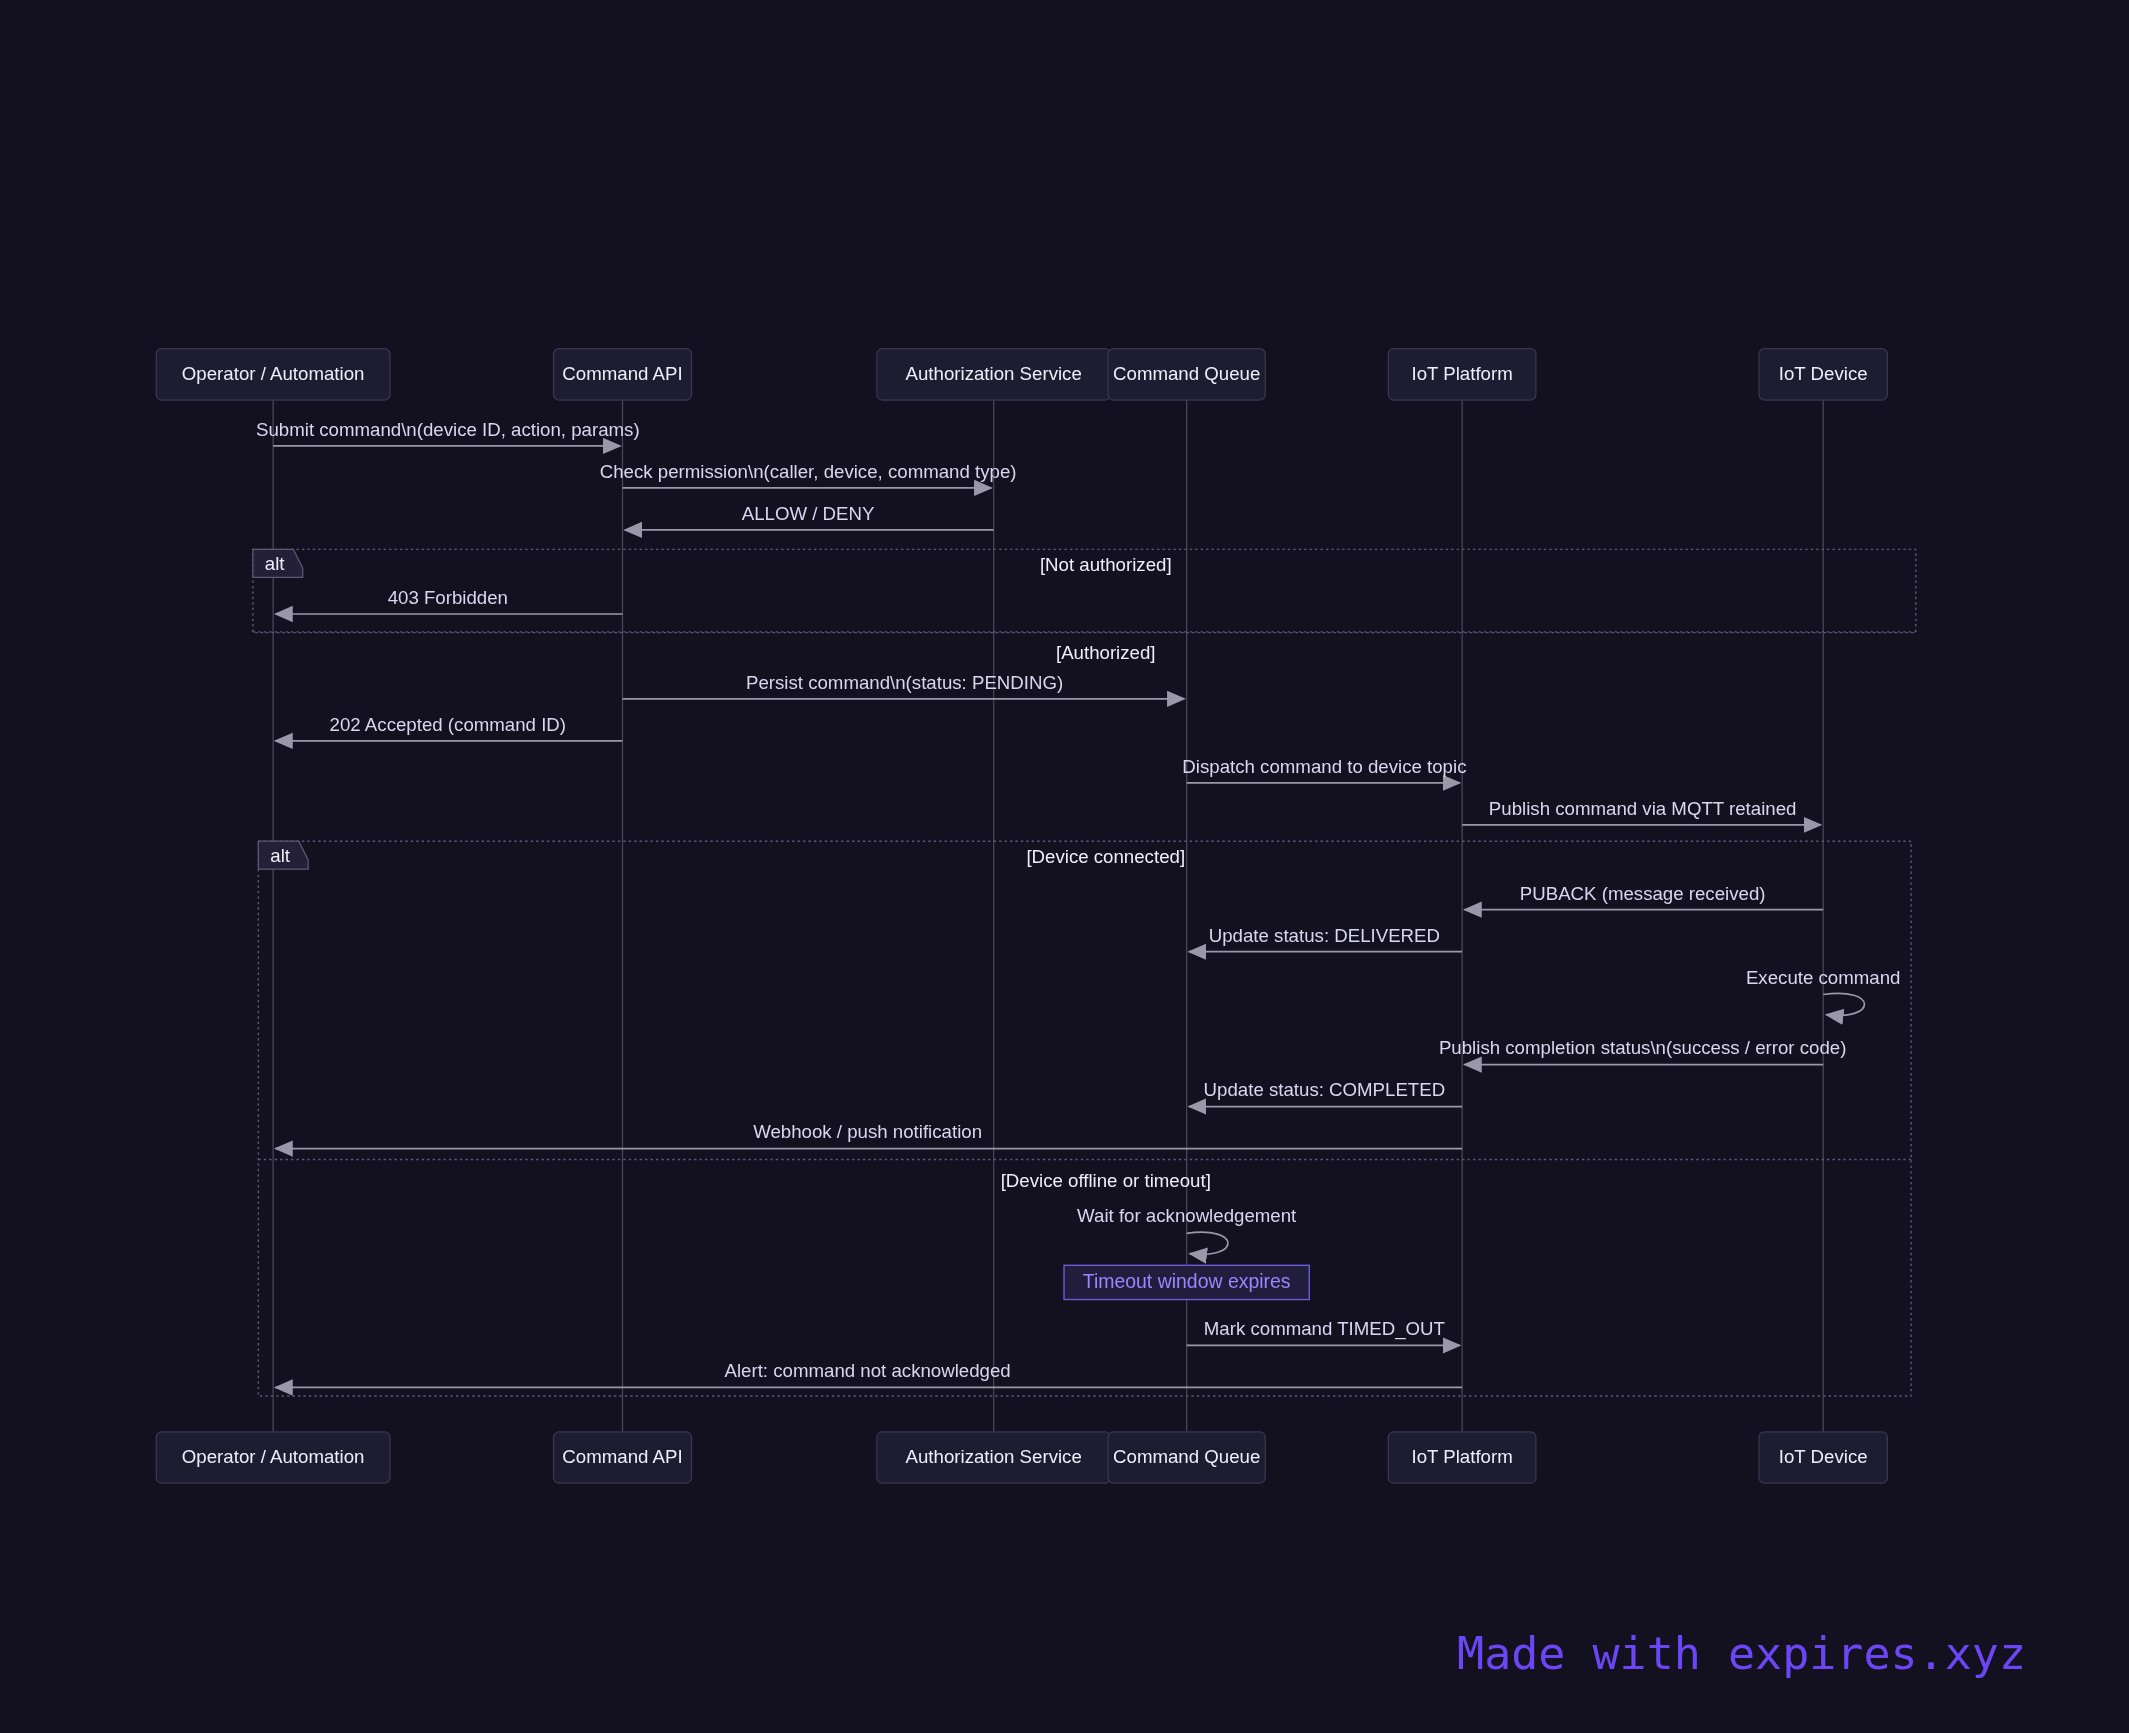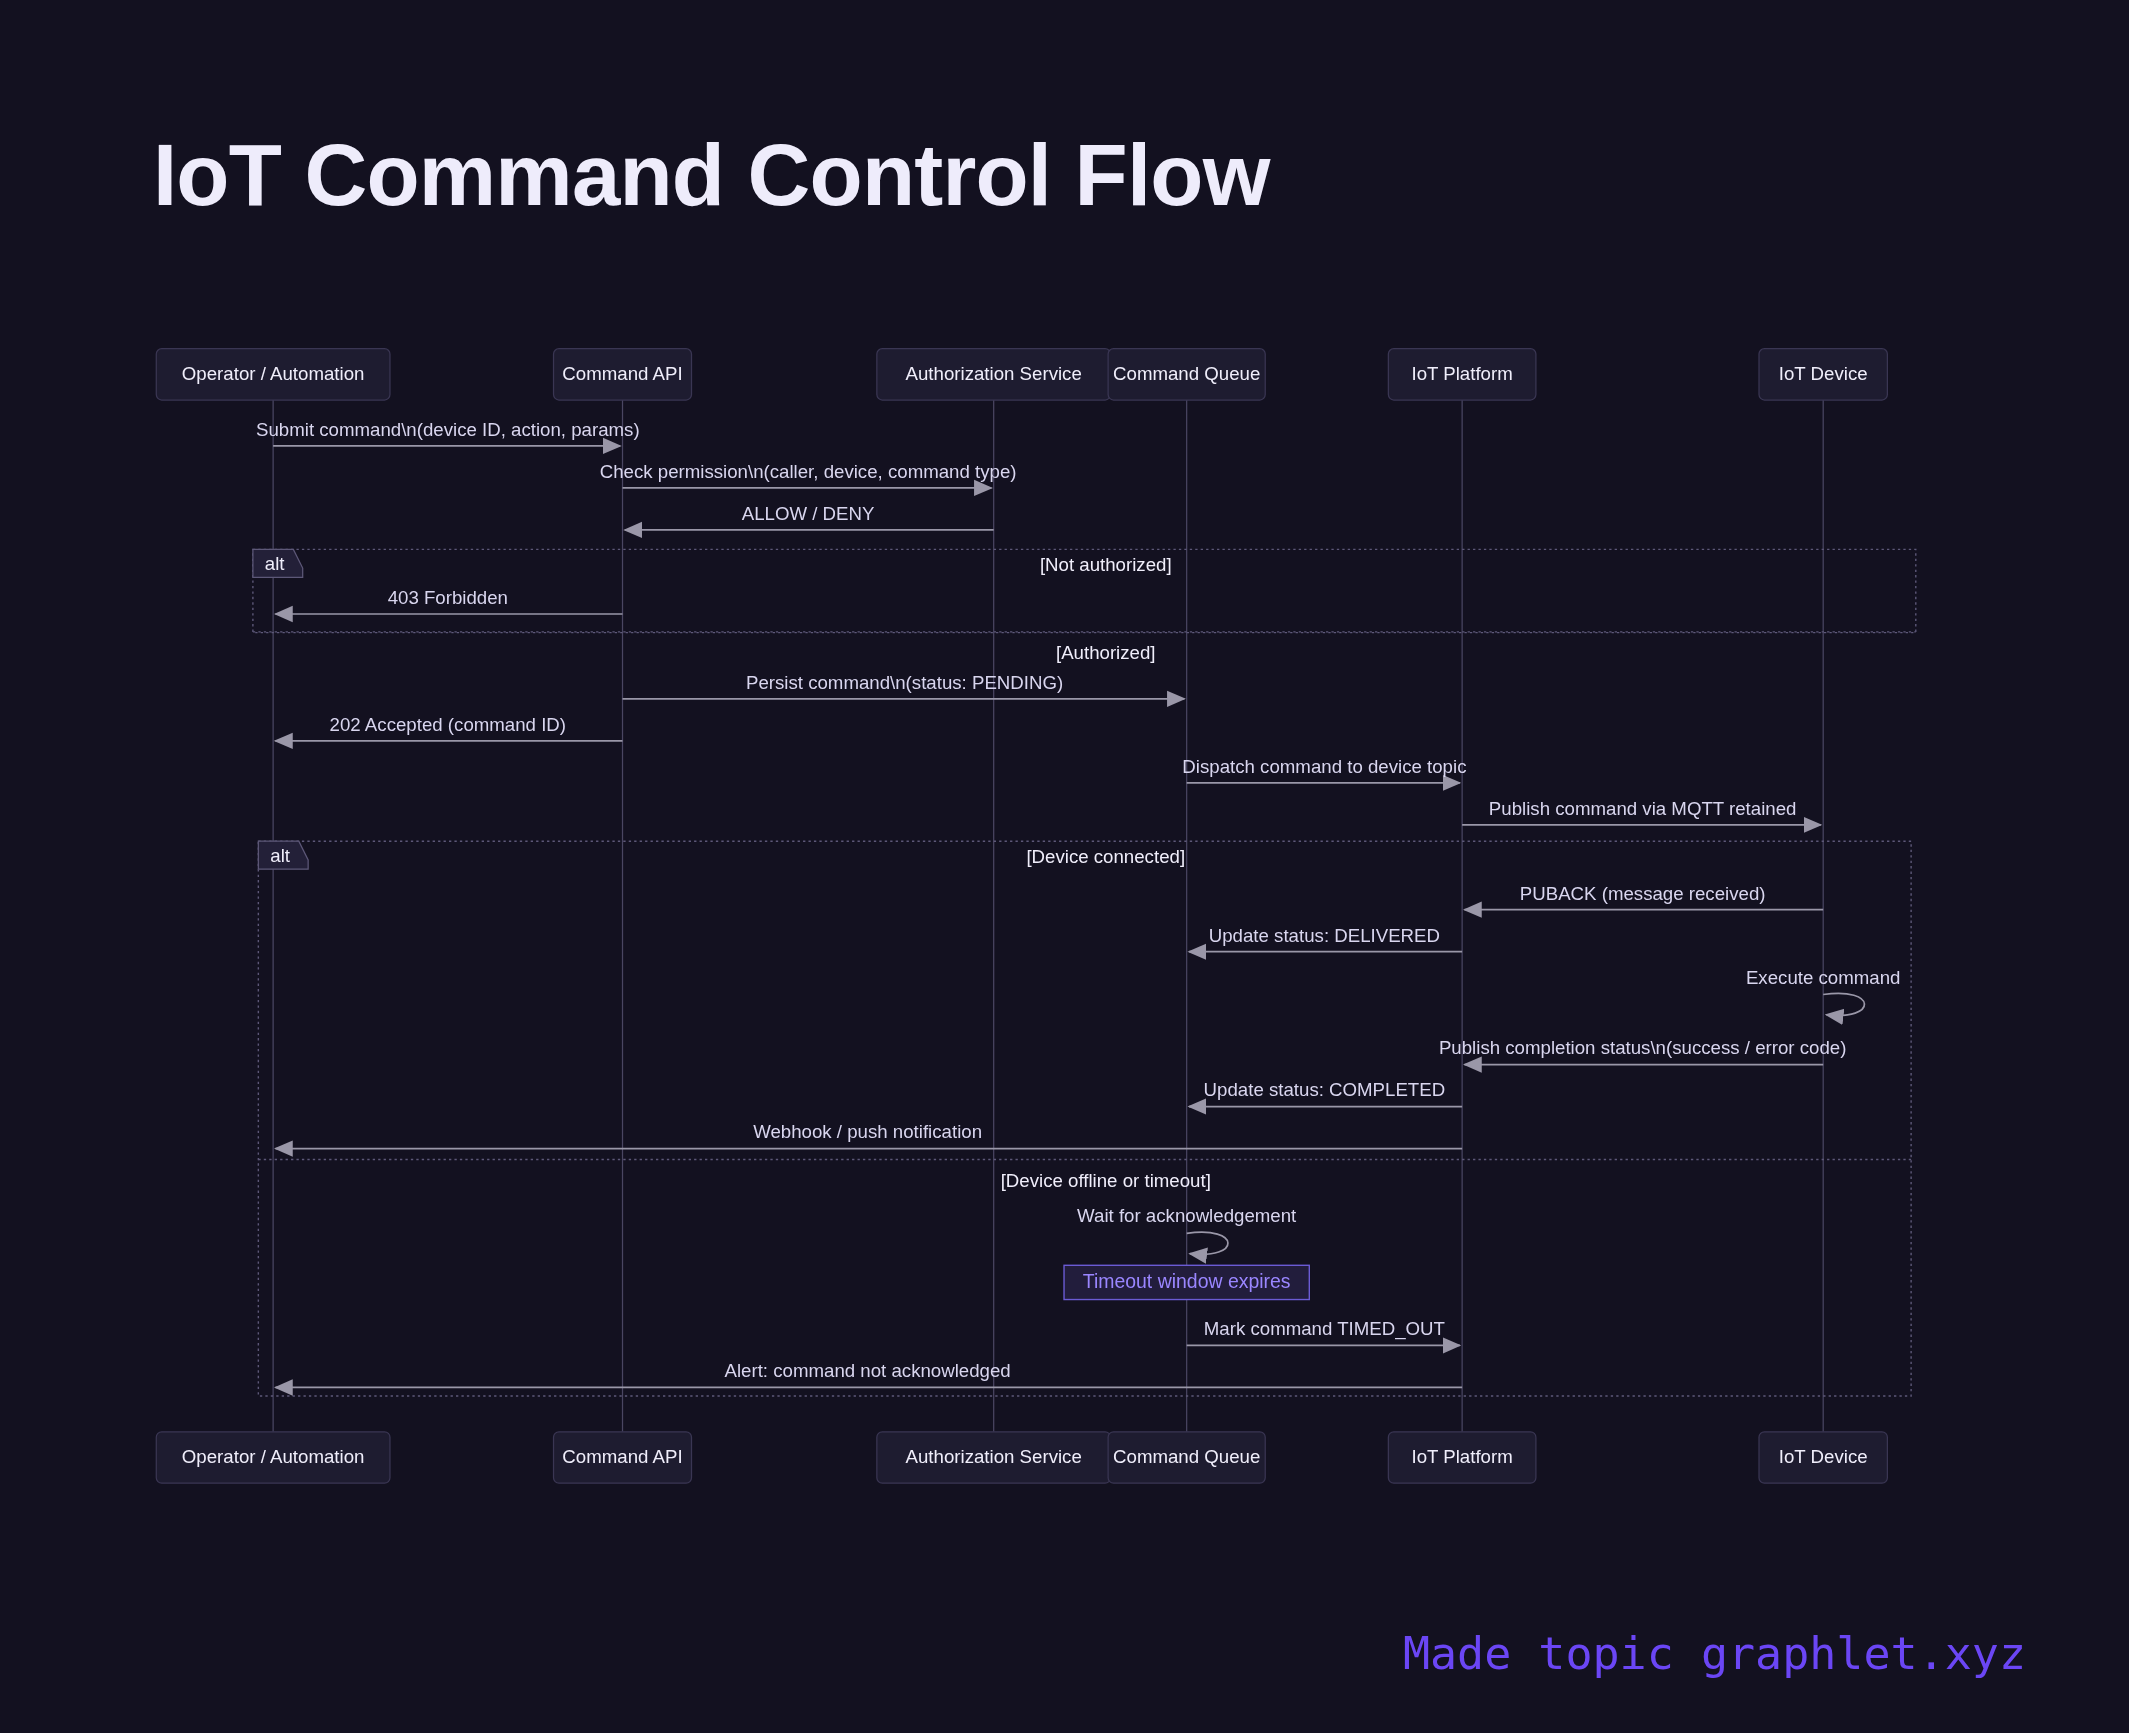--- a/index.html
+++ b/index.html
@@ -111,21 +111,20 @@
     stroke: #9a97a8;
     stroke-width: 2.2;
     fill: none;
   }
 </style>
 </head>
 <body>
 
 <div id="page">
 
-  <div id="title">IoT Command Control Flow</div>
 
   <svg id="diagram" viewBox="0 0 2736 2227" xmlns="http://www.w3.org/2000/svg">
     <defs>
       <marker id="arrowSolid" viewBox="0 0 12 12" refX="11" refY="6" markerWidth="11" markerHeight="11" orient="auto-start-reverse">
         <path d="M 0 0.8 L 12 6 L 0 11.2 z" fill="#9a97a8"></path>
       </marker>
       <marker id="arrowOpen" viewBox="0 0 12 12" refX="11" refY="6" markerWidth="11" markerHeight="11" orient="auto-start-reverse">
         <path d="M 0 0.8 L 12 6 L 0 11.2 z" fill="#9a97a8"></path>
       </marker>
     </defs>
@@ -279,15 +278,15 @@
           <rect x="1784.2" y="1840" width="189.60000000000002" height="66" class="pbox"></rect>
           <text x="1879" y="1874" class="plabel">IoT Platform</text>
         </g>
         <g>
           <rect x="2260.5" y="1840" width="165" height="66" class="pbox"></rect>
           <text x="2343" y="1874" class="plabel">IoT Device</text>
         </g>
       </g>
   </svg>
 
-  <div id="footer">Made topic graphlet.xyz</div>
+  <div id="footer">Made with expires.xyz</div>
 </div>
 
 
 </body></html>

